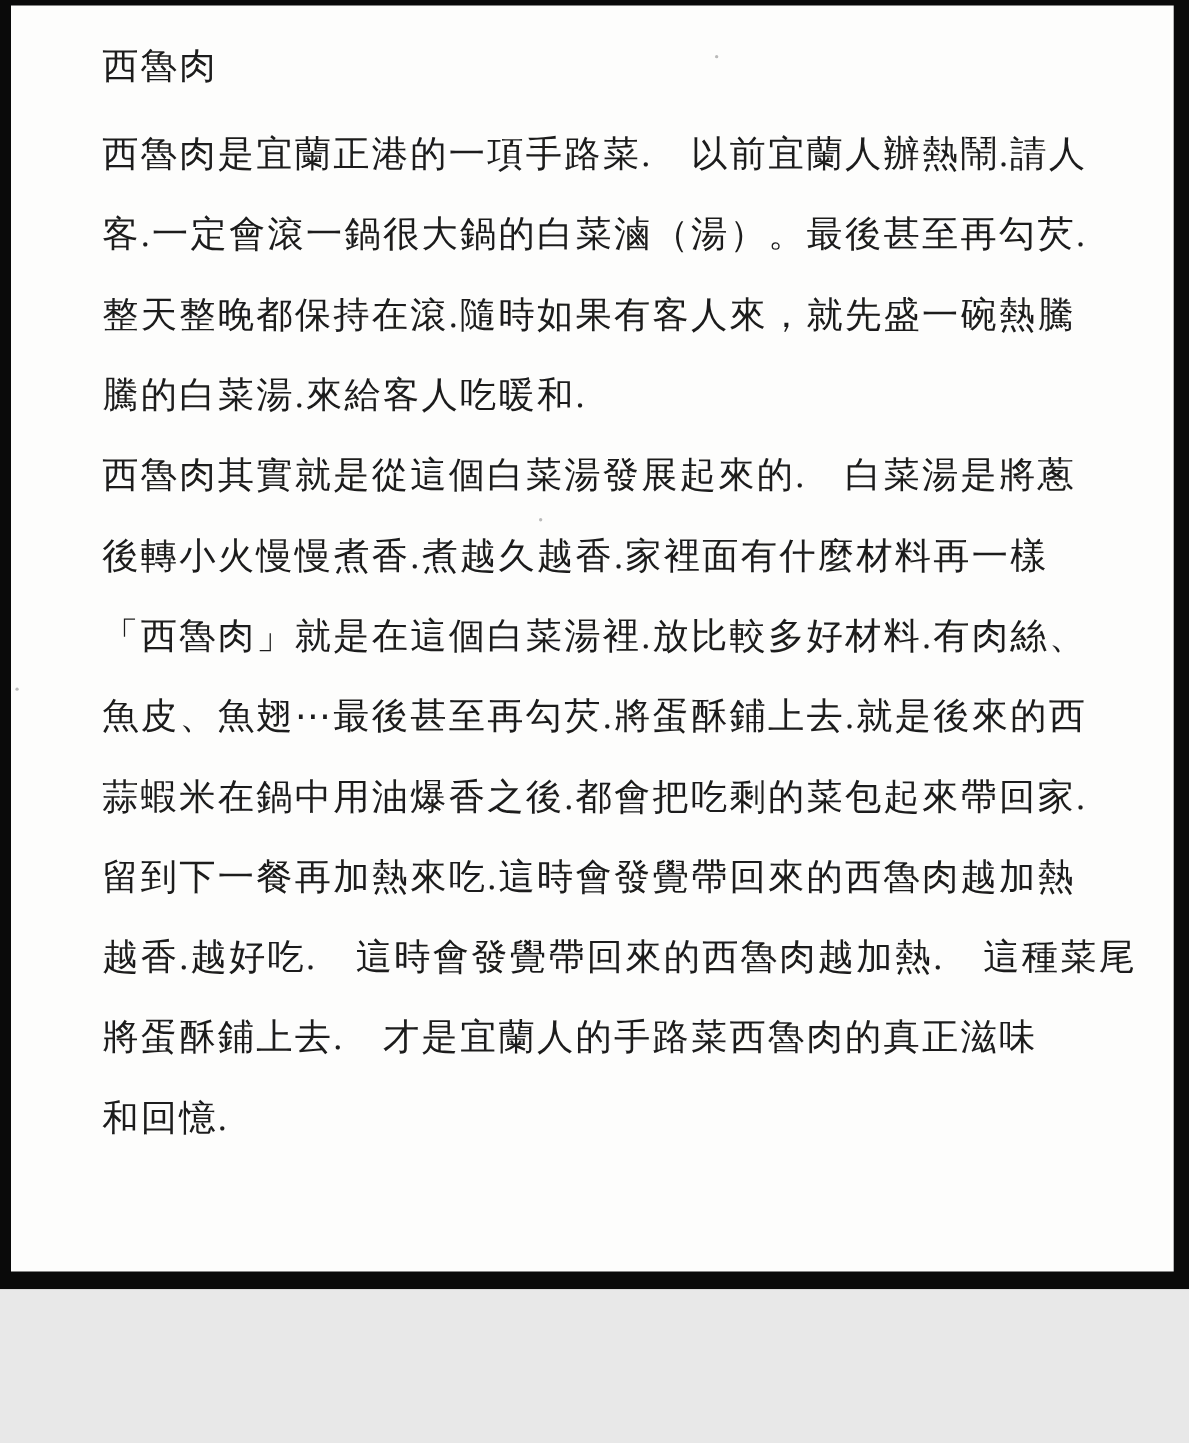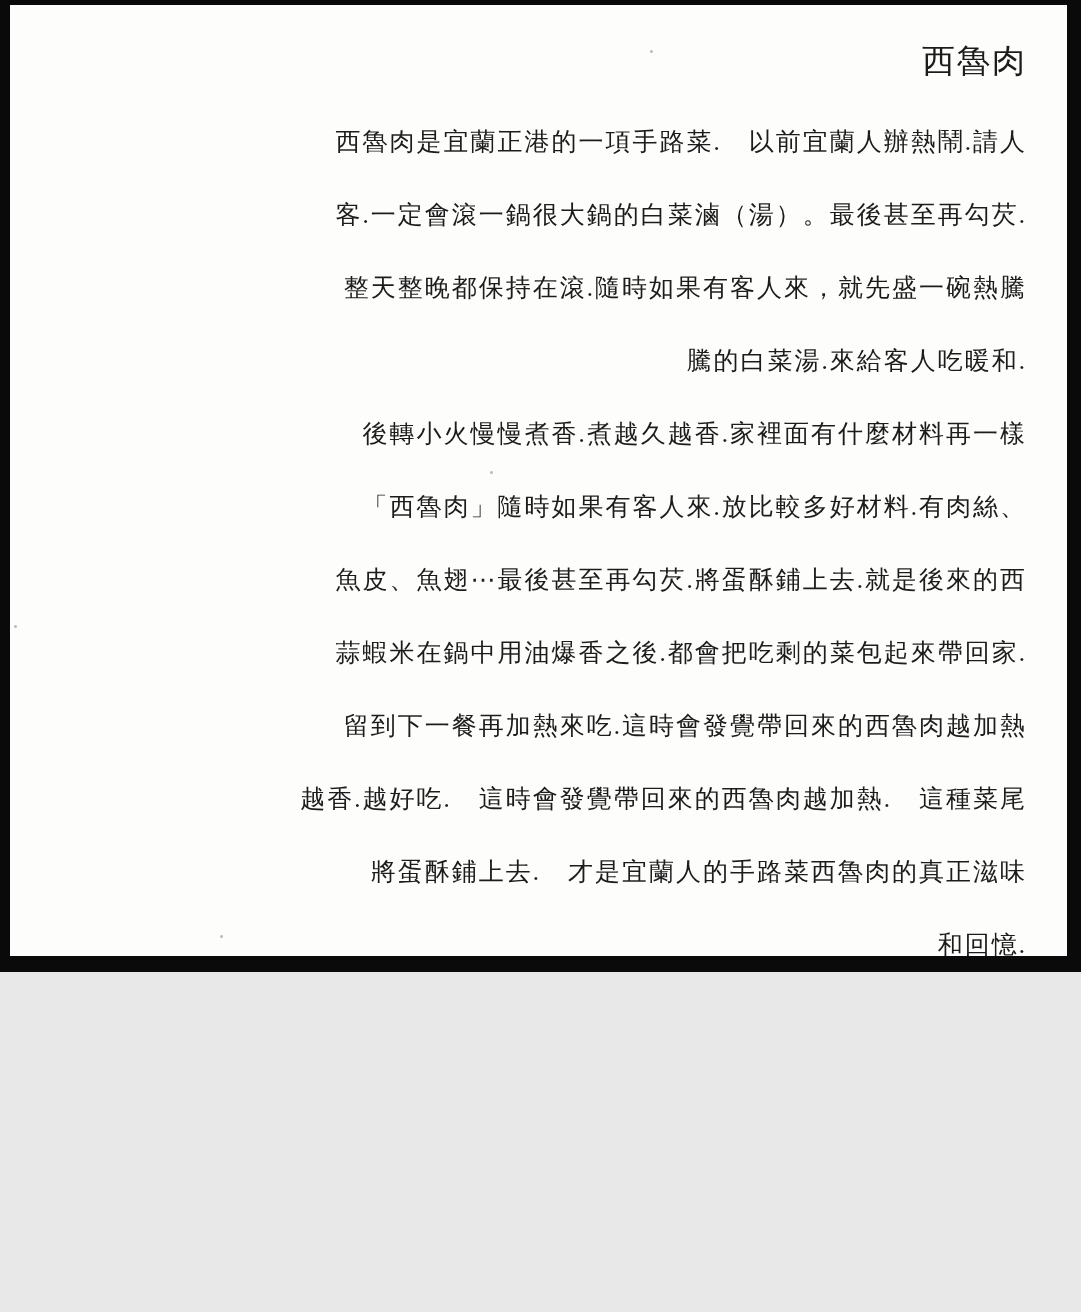--- a/index.html
+++ b/index.html
@@ -3,46 +3,45 @@
 <meta charset="utf-8">
 <style>
   html, body {
     margin: 0;
     padding: 0;
     background: #e8e8e8;
   }
   .page {
     position: relative;
     width: 1081px;
-    height: 972px;
+    height: 1172px;
     box-sizing: border-box;
     background: #fdfdfc;
     border-style: solid;
     border-color: #0a0a0a;
     border-width: 5px 14px 16px 10px;
     overflow: hidden;
     font-family: "Liberation Serif", "DejaVu Serif", serif;
     color: #1c1c1c;
-    text-align: right;
   }
   .content {
     padding: 20px 40px 0 83px;
   }
   .title-line {
     font-size: 33px;
     line-height: 73px;
     letter-spacing: 2px;
     margin-bottom: 7px;
     white-space: nowrap;
   }
   .para {
     margin: 0;
   }
   .line {
-    font-size: 25px;
+    font-size: 33px;
     line-height: 73px;
     letter-spacing: 2px;
     white-space: nowrap;
   }
   
   .speck {
     position: absolute;
     background: #777;
     border-radius: 50%;
     width: 3px;
@@ -59,25 +58,26 @@
     <div class="title-line">西魯肉</div>
 
     <div class="para">
       <div class="line">西魯肉是宜蘭正港的一項手路菜.　以前宜蘭人辦熱鬧.請人</div>
       <div class="line">客.一定會滾一鍋很大鍋的白菜滷（湯）。最後甚至再勾芡.</div>
       <div class="line">整天整晚都保持在滾.隨時如果有客人來，就先盛一碗熱騰</div>
       <div class="line">騰的白菜湯.來給客人吃暖和.</div>
     </div>
 
     <div class="para">
+      <div class="line">西魯肉其實就是從這個白菜湯發展起來的.　白菜湯是將蔥</div>
       <div class="line">後轉小火慢慢煮香.煮越久越香.家裡面有什麼材料再一樣</div>
     </div>
 
     <div class="para">
-      <div class="line">「西魯肉」隨時如果有客人來.放比較多好材料.有肉絲、</div>
+      <div class="line">「西魯肉」就是在這個白菜湯裡.放比較多好材料.有肉絲、</div>
       <div class="line">魚皮、魚翅⋯最後甚至再勾芡.將蛋酥鋪上去.就是後來的西</div>
     </div>
 
     <div class="para">
       <div class="line">蒜蝦米在鍋中用油爆香之後.都會把吃剩的菜包起來帶回家.</div>
       <div class="line">留到下一餐再加熱來吃.這時會發覺帶回來的西魯肉越加熱</div>
       <div class="line">越香.越好吃.　這時會發覺帶回來的西魯肉越加熱.　這種菜尾</div>
       <div class="line">將蛋酥鋪上去.　才是宜蘭人的手路菜西魯肉的真正滋味</div>
       <div class="line">和回憶.</div>
     </div>

